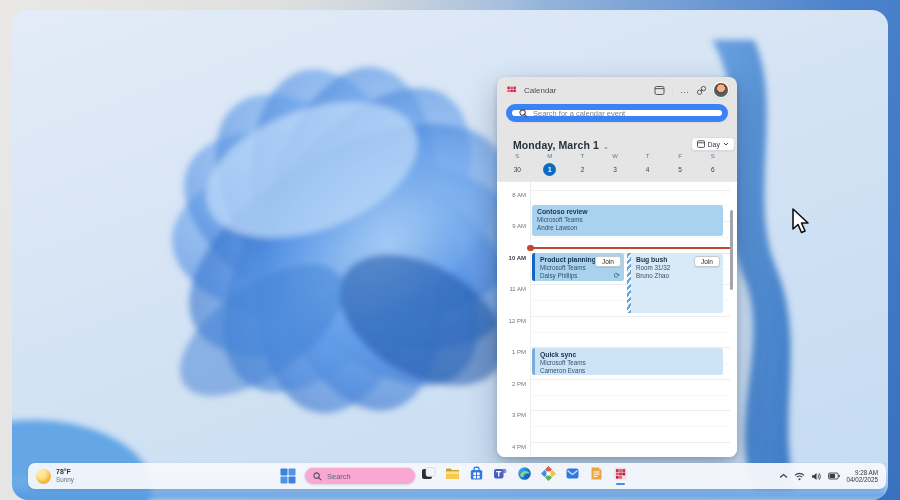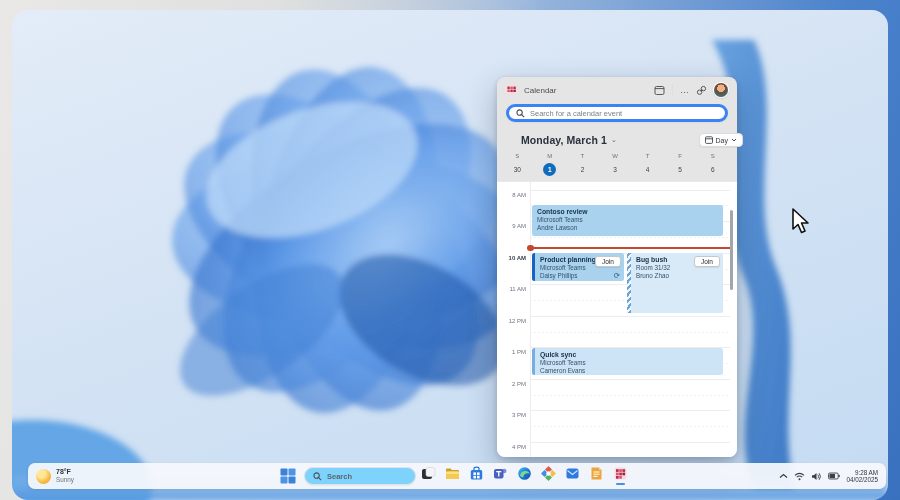--- a/index.html
+++ b/index.html
@@ -27,29 +27,29 @@
   .app-logo { width:12px; height:12px; margin-right:6px; }
   .app-title { font-size:8px; color:#4a4d52; }
   .tb-right { margin-left:auto; display:flex; align-items:center; gap:7px; }
   .tb-divider { width:1px; height:11px; background:#dcdee2; }
   .tb-icon { width:11px; height:11px; display:inline-flex; }
   .avatar { width:14px; height:14px; border-radius:50%;
             background:radial-gradient(circle at 50% 38%, #e8b48e 0 34%, #7a4a33 35% 55%, #3c6a74 56%);
             box-shadow:0 0 0 1px #fff, 0 1px 2px rgba(0,0,0,.25); }
 
   .searchrow { position:absolute; left:9px; top:27px; width:222px; height:18px;
-               background:#fff; border:3px solid #3b82f6; border-radius:9px;
+               background:#fff; border:6px solid #3b82f6; border-radius:9px;
                display:flex; align-items:center; padding:0 7px; gap:5px;
                box-shadow:0 1px 1.5px rgba(0,0,0,.05); }
   .searchrow input { border:0; outline:0; background:transparent; flex:1;
                      font-size:7.5px; color:#3a3f45; font-family:inherit; }
   .searchrow input::placeholder { color:#7b828b; }
 
-  .daterow { position:absolute; left:24px; top:52px; width:222px; height:22px;
-             display:flex; align-items:center; }
+  .daterow { position:absolute; left:16px; top:52px; width:222px; height:22px;
+             display:flex; align-items:flex-end; }
   .date-header { font-size:10.5px; font-weight:700; color:#28313c; letter-spacing:.1px; cursor:pointer; }
   .date-chevron { font-size:7px; color:#5a636d; margin-left:4px; }
   .view-btn { margin-left:auto; display:flex; align-items:center; gap:3px;
               border:1px solid #d8dbdf; background:#fdfdfe; border-radius:4px;
               padding:2px 5px; font-size:7px; color:#33383e; cursor:pointer;
               box-shadow:0 1px 1px rgba(0,0,0,.05); }
 
   .weekrow { position:absolute; left:4px; top:76px; width:228px; height:28px;
              display:flex; }
   .weekcol { flex:1; display:flex; flex-direction:column; align-items:center; gap:3px; cursor:pointer; }
@@ -101,23 +101,23 @@
   .weather { position:absolute; left:8px; top:0; height:26px; display:flex;
              align-items:center; gap:5px; cursor:pointer; }
   .sun-icon { width:15px; height:15px; border-radius:50%;
               background:radial-gradient(circle at 35% 32%, #ffe globally, #fff);
               background:radial-gradient(circle at 35% 30%, #ffe79a 0 28%, #f7bc42 60%, #ef9b33 100%); }
   .weather-temp { font-size:7px; font-weight:700; color:#30353b; line-height:8px; }
   .weather-cond { font-size:6.3px; color:#6a727b; line-height:7.5px; }
 
   .start-btn { position:absolute; left:252px; top:5px; width:16px; height:16px; cursor:pointer; }
   .tb-search { position:absolute; left:276px; top:4px; width:112px; height:18px;
-               background:#7dd3fc; border:1px solid #dfe2e7; border-radius:9px;
+               background:#f9a8d4; border:1px solid #dfe2e7; border-radius:9px;
                display:flex; align-items:center; gap:5px; padding:0 8px; cursor:pointer;
-               box-shadow:0 1px 1px rgba(0,0,0,.05);font-weight:bold; }
+               box-shadow:0 1px 1px rgba(0,0,0,.05); }
   .tb-search-label { font-size:7.5px; color:#5d646c; }
 
   .app-row { position:absolute; left:392px; top:3px; display:flex; gap:8px; }
   .app-slot { width:16px; height:20px; display:flex; flex-direction:column;
               align-items:center; cursor:pointer; }
   .app-slot svg { width:15px; height:15px; }
   .active-indicator { width:9px; height:2.5px; border-radius:2px; background:#4b8fe0; margin-top:1.5px; }
 
   .tray { position:absolute; right:8px; top:0; height:26px; display:flex;
           align-items:center; gap:6px; }

